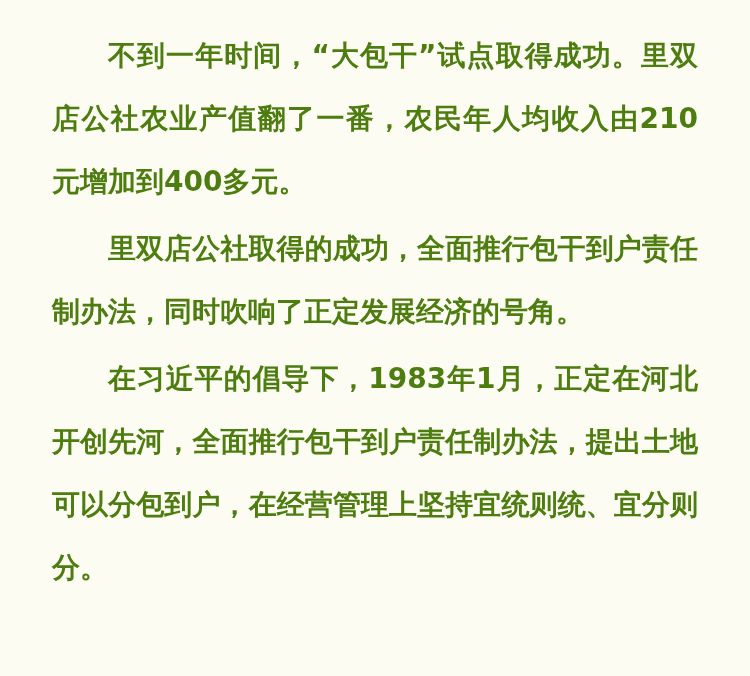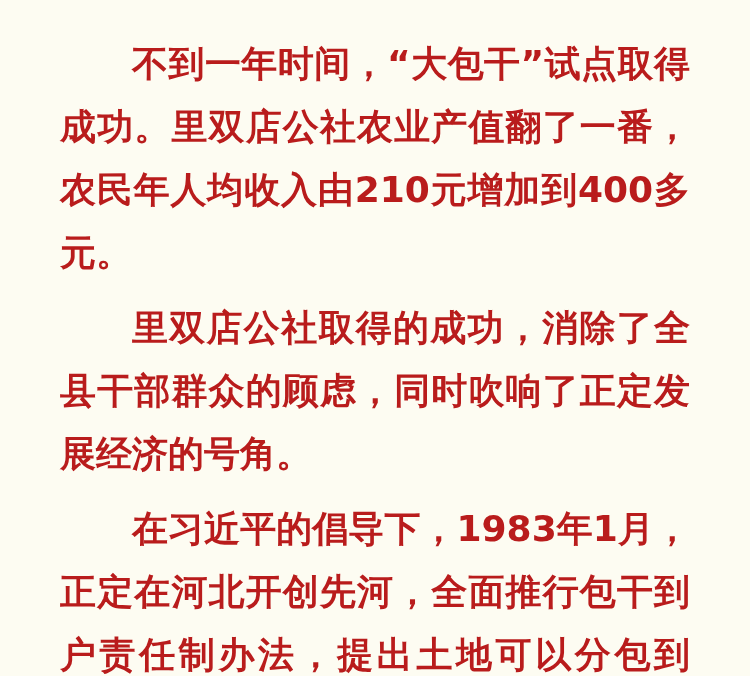--- a/index.html
+++ b/index.html
@@ -15,31 +15,31 @@
   .page {
     box-sizing: border-box;
     width: 750px;
     height: 676px;
     padding: 20px 48px 20px 48px;
     background: #FDFCF2;
   }
   .para {
     font-family: "DejaVu Sans", sans-serif;
     font-weight: bold;
-    font-size: 36px;
+    font-size: 28px;
     line-height: 63px;
-    color: #b91c1c;
+    color: #4d7c0f;
     text-align: justify;
     text-justify: inter-ideograph;
     text-indent: 2em;
-    margin: 12px;
+    margin: 4px;
     letter-spacing: 0;
     word-break: break-all;
   }
 </style>
 </head>
 <body>
 
 <div class="page">
   <p class="para">不到一年时间，“大包干”试点取得成功。里双店公社农业产值翻了一番，农民年人均收入由210元增加到400多元。</p>
-  <p class="para">里双店公社取得的成功，消除了全县干部群众的顾虑，同时吹响了正定发展经济的号角。</p>
+  <p class="para">里双店公社取得的成功，全面推行包干到户责任制办法，同时吹响了正定发展经济的号角。</p>
   <p class="para">在习近平的倡导下，1983年1月，正定在河北开创先河，全面推行包干到户责任制办法，提出土地可以分包到户，在经营管理上坚持宜统则统、宜分则分。</p>
 </div>
 
 </body></html>

